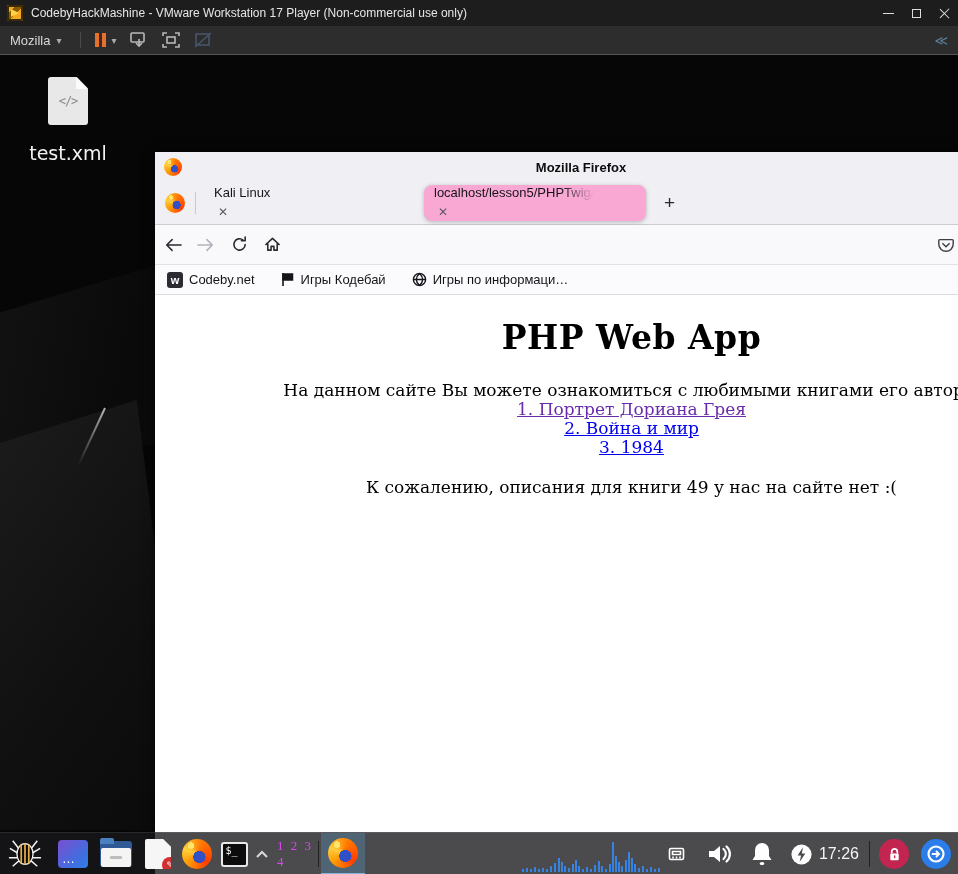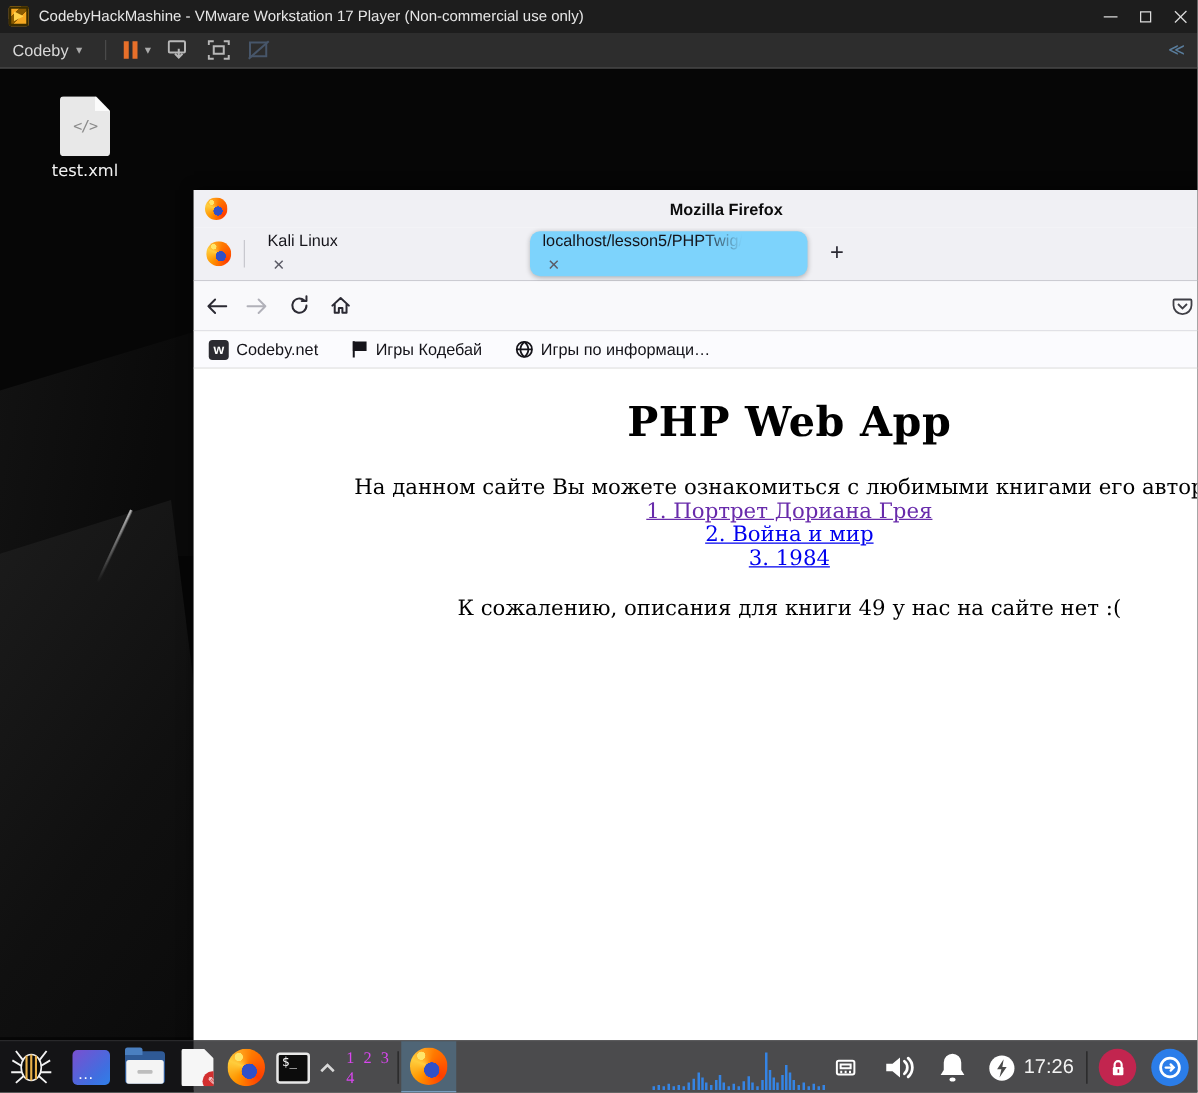--- a/index.html
+++ b/index.html
@@ -53,21 +53,21 @@
     transform:rotate(25deg); transform-origin:top; filter:blur(.5px); opacity:.85; }
 
   
   .desk-icon { position:absolute; left:26px; top:22px; width:84px; text-align:center; }
   .file-glyphbox { position:relative; width:40px; height:48px; margin:0 auto; background:#e8e8e8;
     border-radius:3px; clip-path:polygon(0 0,72% 0,100% 24%,100% 100%,0 100%);
     display:flex; align-items:center; justify-content:center; }
   .file-glyphbox:before { content:""; position:absolute; right:0; top:0; width:12px; height:12px;
     background:#fbfbfb; clip-path:polygon(0 0,100% 100%,0 100%); }
   .file-code { font-size:12px; color:#8a8a8a; font-family:"DejaVu Sans Mono",monospace; letter-spacing:-1px; }
-  .desk-label { margin-top:5px; color:#f2f2f2; font-size:13px; font-family:"DejaVu Sans",sans-serif; }
+  .desk-label { margin-top:17px; color:#f2f2f2; font-size:19px; font-family:"DejaVu Sans",sans-serif; }
 
   
   .ff-window { position:absolute; left:155px; top:97px; width:953px; height:722px;
     background:#fff; box-shadow:0 0 10px rgba(0,0,0,.6); font-size:13px; color:#0c0c0d; }
   .ff-titlebar { position:relative; height:30px; background:#f0f0f4; }
   .ff-title { position:absolute; left:426px; top:8px; transform:translateX(-50%);
     font-weight:bold; font-size:13px; color:#0c0c0d; white-space:nowrap; }
   .ff-logo { border-radius:50%; display:block;
     background:
       radial-gradient(circle at 58% 60%, #3050c8 0 24%, rgba(0,0,0,0) 25%),
@@ -77,21 +77,21 @@
 
   .ff-tabstrip { position:relative; height:43px; background:#f0f0f4; border-bottom:1px solid #ccccd2;
     display:flex; align-items:center; }
   .ffview { width:20px; height:20px; position:relative; margin-left:10px; }
   .ffview .ff-logo { width:20px; height:20px; }
   .tab-sep { width:1px; height:22px; background:#c8c8ce; margin:0 8px 0 10px; }
   .tab { display:flex; align-items:flex-start; height:36px; padding:0 10px; border-radius:6px;flex-direction:column; }
   .tab-inactive { width:206px; }
   .tab-label { flex:1; font-size:13px; color:#15141a; white-space:nowrap; overflow:hidden; }
   .tab-close { color:#5b5b66; font-size:12px; padding:2px 4px; border-radius:3px; }
-  .tab-active { width:222px; margin-left:14px; background:#7dd3fc; border-radius:8px;
+  .tab-active { width:222px; margin-left:14px; background:#f9a8d4; border-radius:8px;
     box-shadow:0 1px 4px rgba(0,0,0,.25); }
   .tab-active .tab-label { -webkit-mask-image:linear-gradient(90deg,#000 78%,transparent 98%);
     mask-image:linear-gradient(90deg,#000 78%,transparent 98%); }
   .newtab { margin-left:10px; font-size:19px; color:#2b2a33; padding:0 8px; }
 
   .ff-navbar { position:relative; height:40px; background:#f9f9fb; border-bottom:1px solid #e1e1e6;
     display:flex; align-items:center; }
   .nav-icon { width:30px; height:28px; display:flex; align-items:center; justify-content:center; margin-left:3px; }
   .nav-icon svg { stroke:#2b2a33; fill:none; stroke-width:1.7; stroke-linecap:round; stroke-linejoin:round; }
   .nav-icon.disabled svg { stroke:#b1b1b9; }
@@ -170,21 +170,21 @@
         <i class="glyph-max"></i>
       </span>
     <span class="vm-ctl">
         <i class="glyph-x"></i>
       </span>
   </div>
 </header>
 
 <div class="abs vm-toolbar">
   <div class="player-menu">
-    <span>Codeby</span>
+    <span>Mozilla</span>
     <span class="caret">▾</span>
   </div>
   <span class="tb-sep"></span>
   <div class="pause-btn">
     <span class="pause-bars">
         <i></i>
         <i></i>
       </span>
     <span class="caret">▾</span>
   </div>

